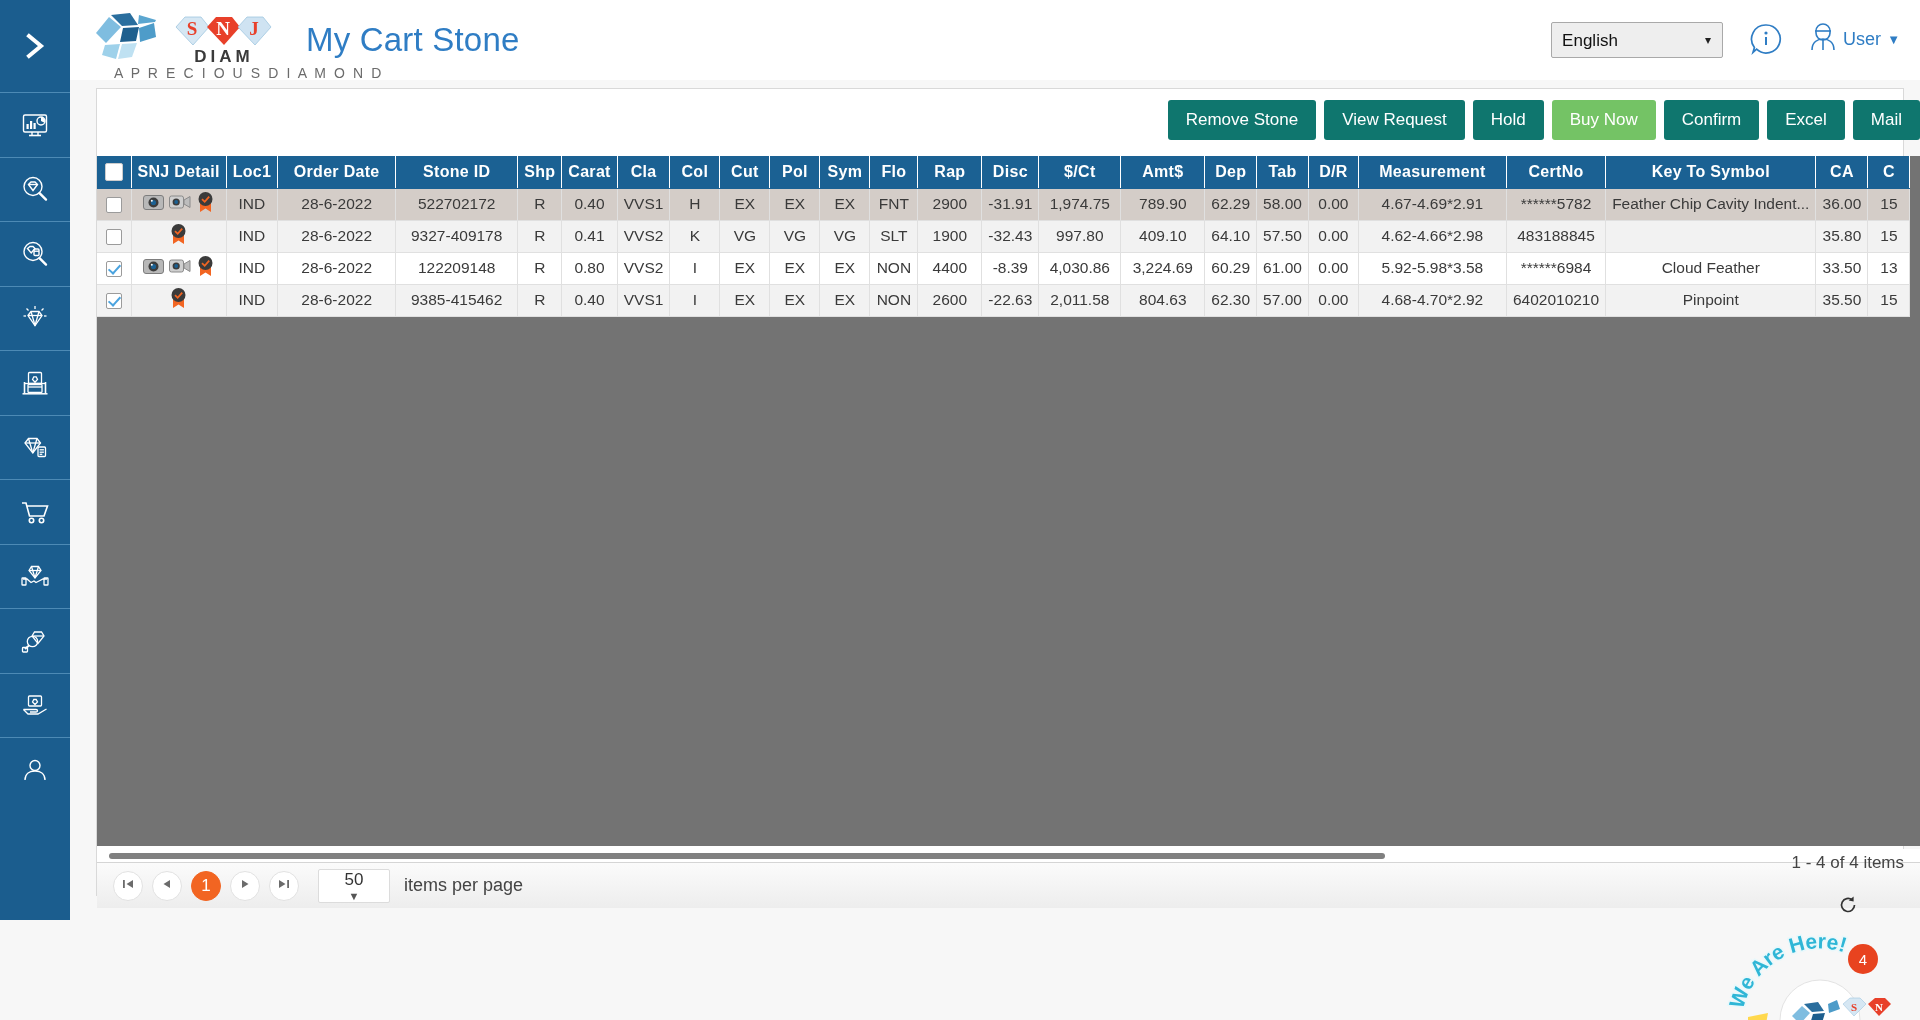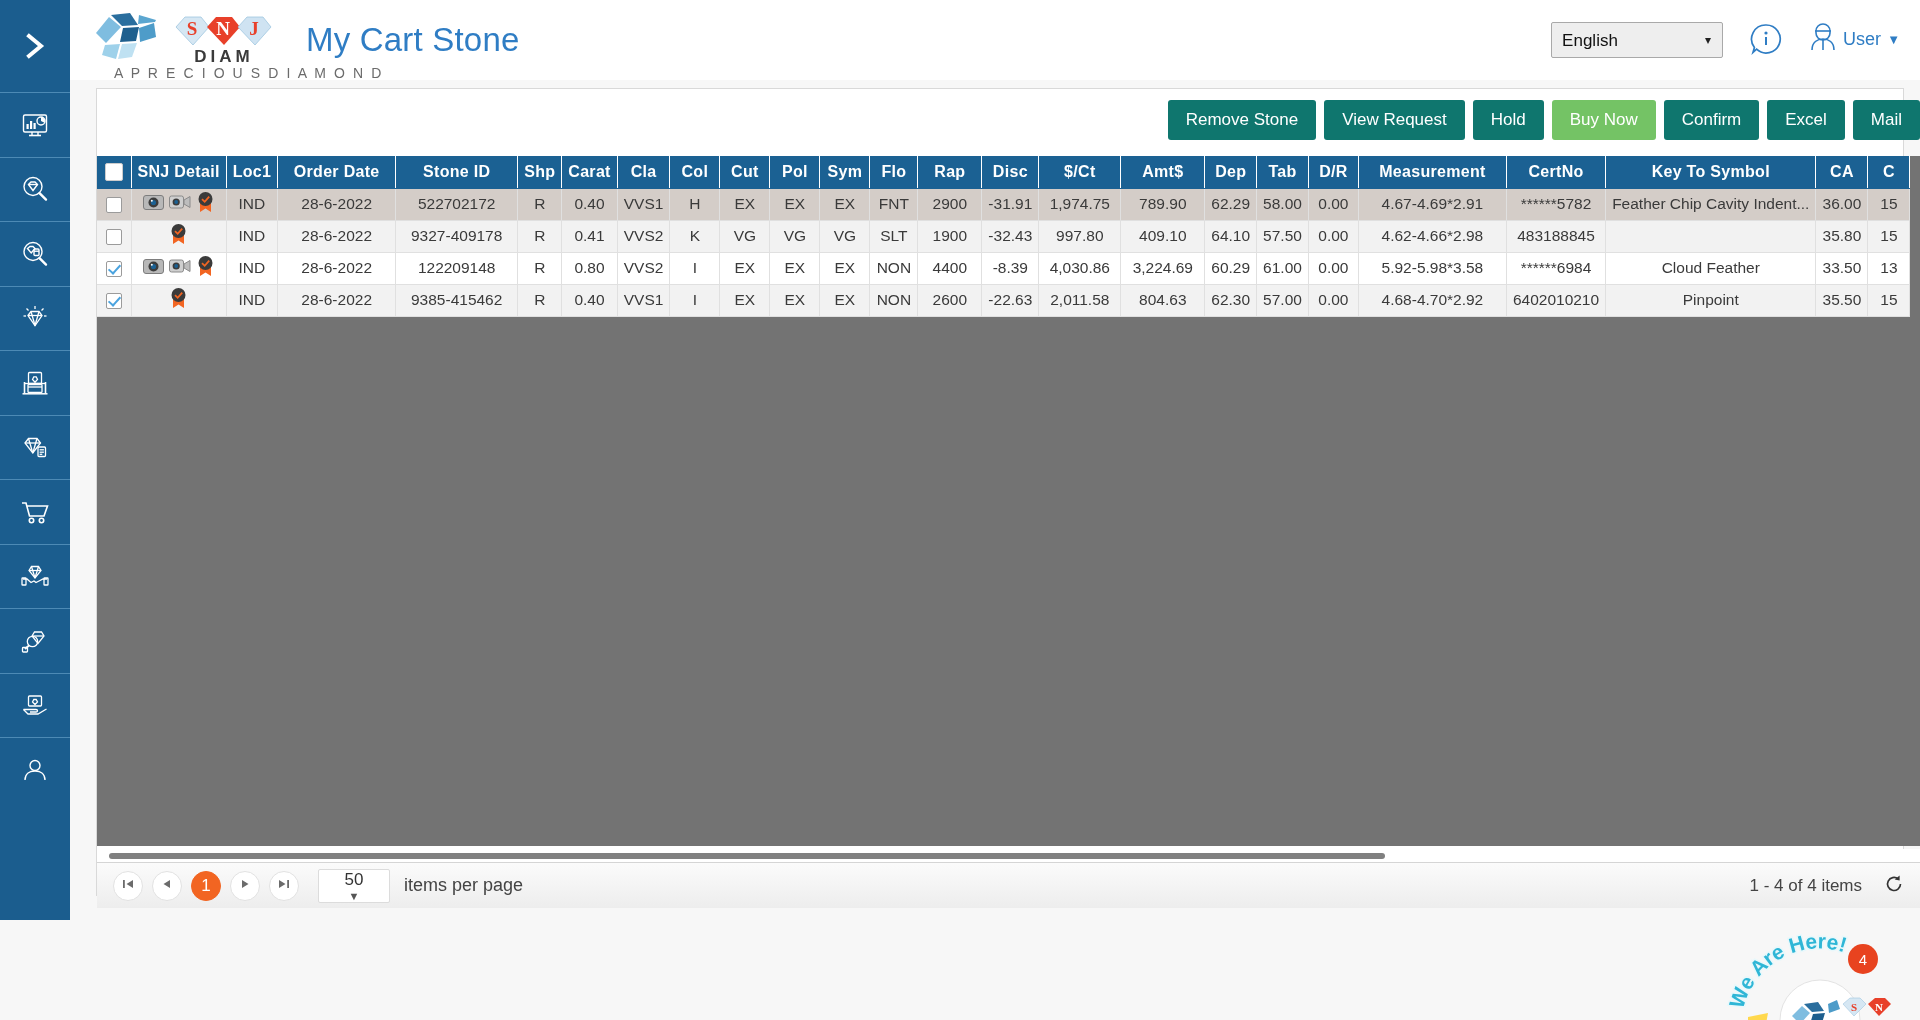--- a/index.html
+++ b/index.html
@@ -183,21 +183,21 @@
     background: #f26522; border-color: #f26522; color: #fff;
     font-size: 17px; font-weight: normal;
   }
   .pg-size {
     margin-left: 10px; width: 72px; height: 34px;
     background: #fff; border: 1px solid #dcdcdc; border-radius: 2px;
     display: flex; align-items: center; justify-content: space-between;
     padding: 0 8px; font-size: 17px; color: #333; cursor: pointer; flex-direction: column;
   }
   .pg-label { margin-left: 14px; font-size: 18px; color: #444; }
-  .pg-right { margin-left: auto; display: flex; align-items: center; gap: 22px; }
+  .pg-right { margin-left: auto; display: flex; align-items: center; gap: 22px; flex-direction: column; }
   .pg-count { font-size: 17px; color: #444; }
   .pg-refresh { cursor: pointer; display:flex; }
 
   
   .wah {
     position: absolute; right: 6px; bottom: -12px;
     width: 190px; height: 120px;
   }
   .wah-badge {
     position: absolute; right: 36px; top: 32px;

